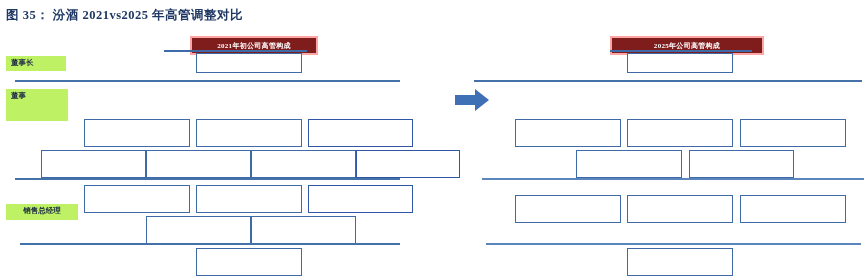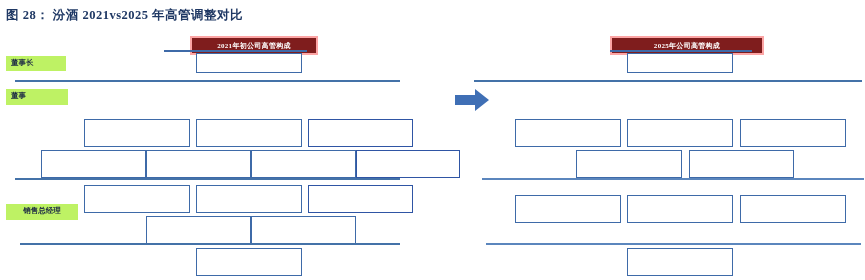--- a/index.html
+++ b/index.html
@@ -44,21 +44,21 @@
     background:#bef264;
     color:#1a2744;
     font-size:7.5px;
     font-weight:bold;
     padding:2px 5px;
     box-sizing:border-box;
     line-height:1.35;
     white-space:pre-line;
   }
   .rl-0{top:22px;width:60px;height:15px;}
-  .rl-1{top:55px;width:62px;height:16px;}
+  .rl-1{top:55px;width:62px;height:32px;}
   .rl-2{top:93px;width:66px;height:26px;}
   .rl-3{top:170px;width:72px;height:16px;text-align:center;}
 
   
   .divider{
     position:absolute;
     height:2px;
     background:#4472a8;
   }
   .divider.thin{height:1.5px;background:#5b86bd;}
@@ -82,21 +82,21 @@
   
   .arrow-wrap{
     position:absolute;
     left:455px;top:88px;
     width:36px;height:24px;
   }
 </style>
 </head>
 <body>
 
-<div class="figure-title">图 28： 汾酒 2021vs2025 年高管调整对比</div>
+<div class="figure-title">图 35： 汾酒 2021vs2025 年高管调整对比</div>
 
 <div class="panel panel-left">
 
   <div class="panel-header">2021年初公司高管构成</div>
 
   <div class="row-label rl-0">董事长</div>
   <div class="row-label rl-1">董事</div>
   <div class="row-label rl-3">销售总经理</div>
 
   <div class="stub" style="left:164px;top:16px;width:143px;"></div>

